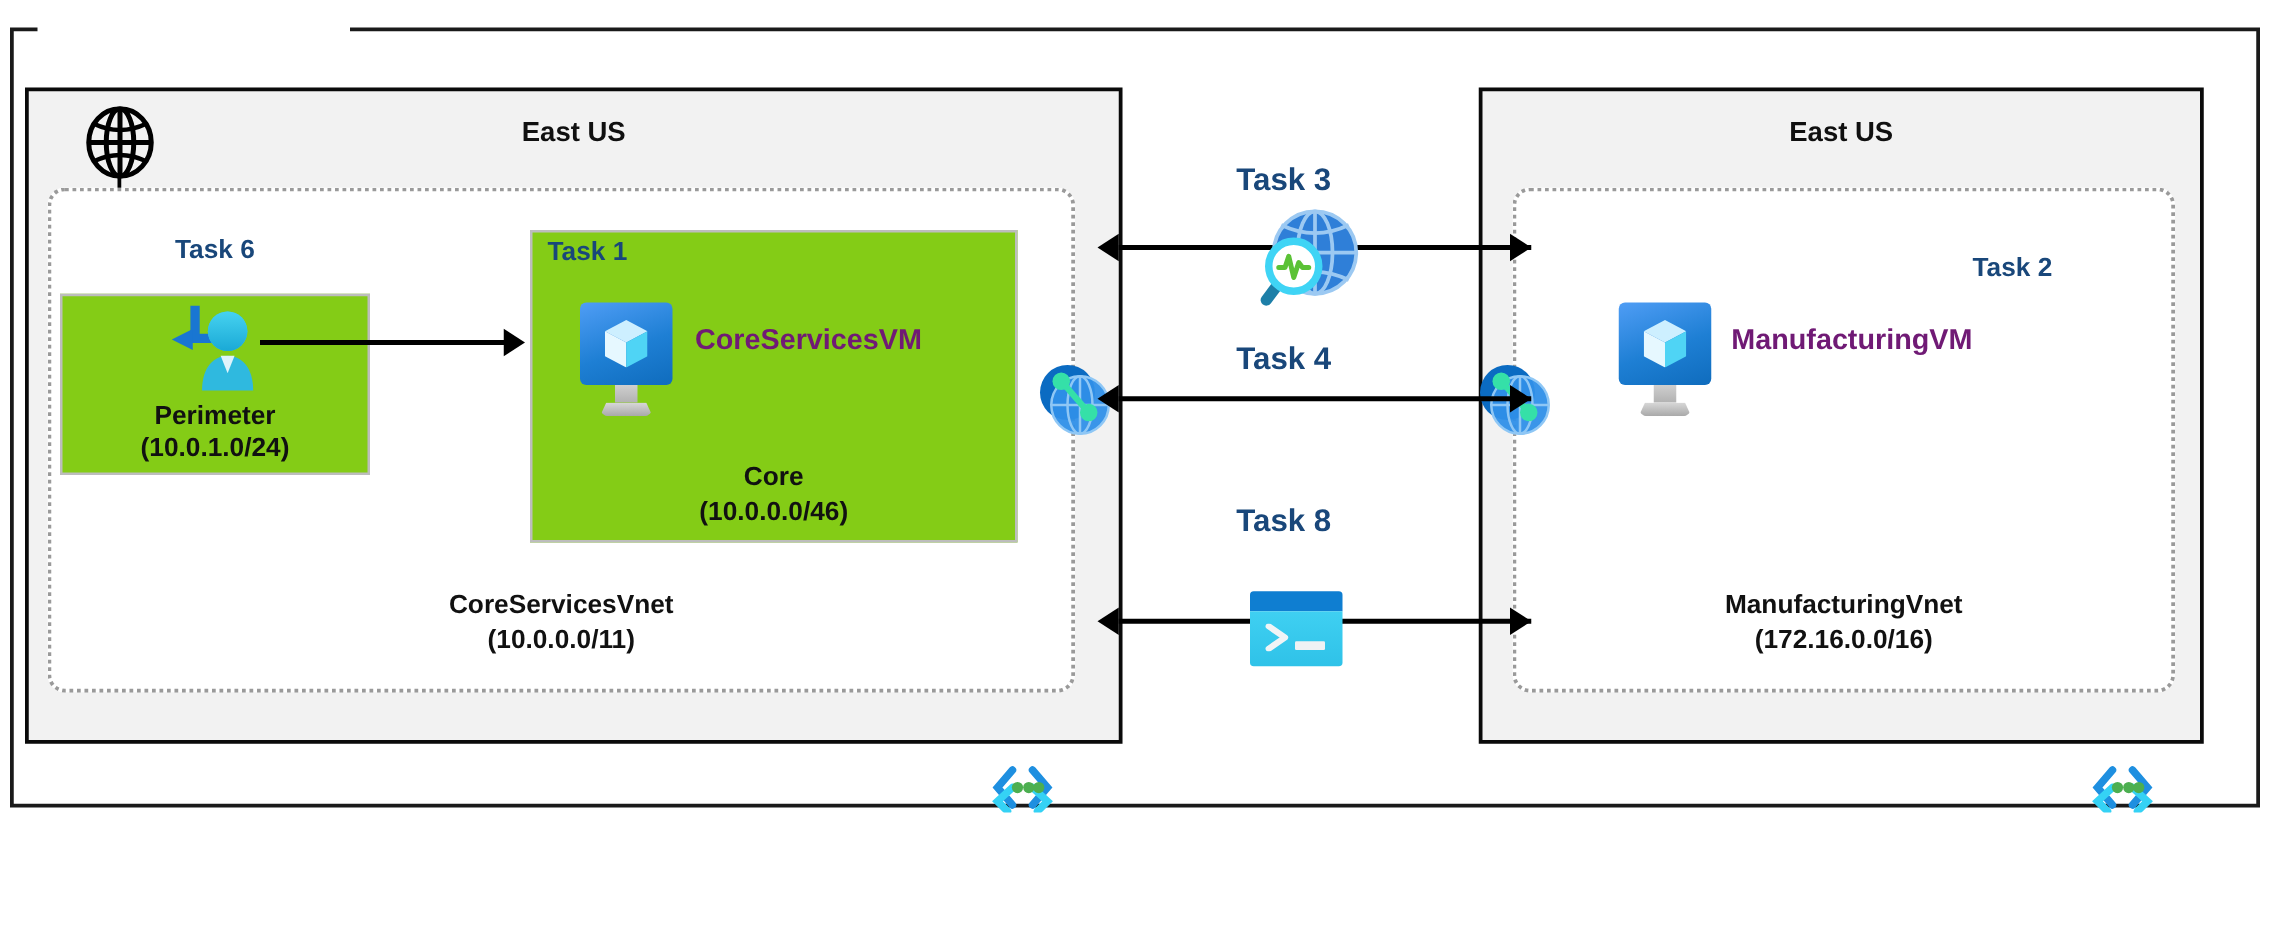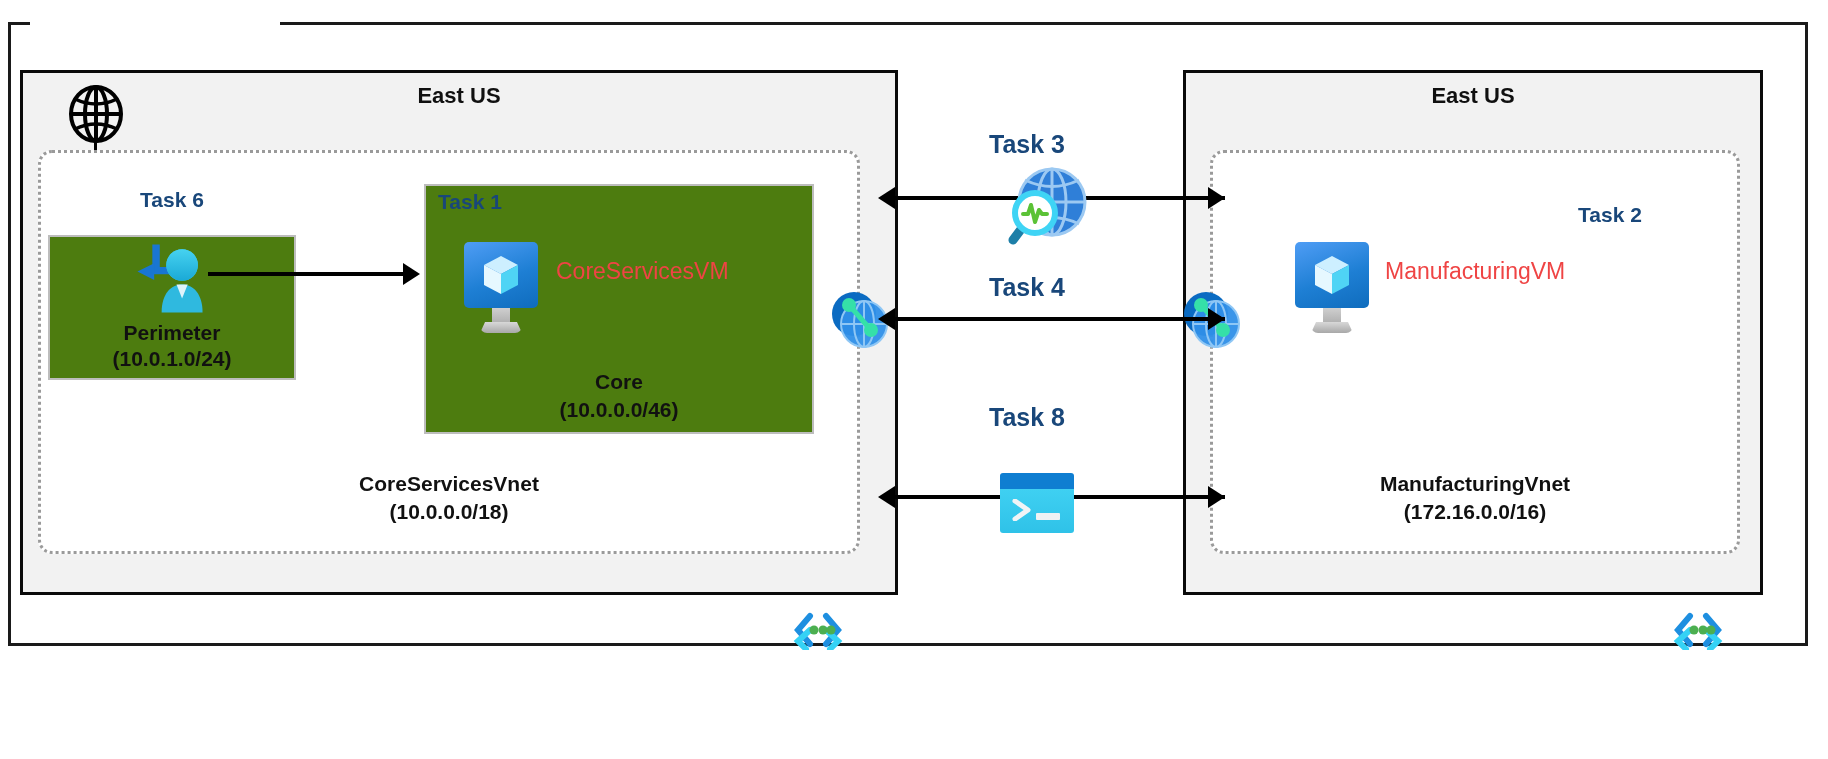--- a/index.html
+++ b/index.html
@@ -65,21 +65,21 @@
 
   
   .region {
     position: absolute;
     background: #f2f2f2;
     border: 3px solid #0a0a0a;
     box-sizing: border-box;
   }
   .region-title {
     position: absolute;
-    top: 10px;
+    top: 20px;
     left: 0;
     width: 100%;
     text-align: center;
     font-size: 22px;
     font-weight: bold;
     color: #101010;
   }
 
   
   .globe-black { position: absolute; }
@@ -100,21 +100,21 @@
     font-weight: bold;
     color: #111111;
     line-height: 1.28;
   }
   .subnet-icon { position: absolute; width: 52px; height: 40px; }
 
   
   .subnet {
     position: absolute;
     border: 2px solid #bdbdbd;
-    background: #4d7c0f;
+    background: #84cc16;
     box-sizing: border-box;
   }
   .task-label {
     position: absolute;
     font-size: 21px;
     font-weight: bold;
     color: #1b4f72;
     color: #19477a;
     white-space: nowrap;
   }
@@ -123,22 +123,22 @@
     left: 0; width: 100%;
     text-align: center;
     font-size: 21px;
     font-weight: bold;
     color: #111111;
     line-height: 1.3;
   }
   .vm-name {
     position: absolute;
     font-size: 23px;
-    font-weight: normal;
-    color: #ef4444;
+    font-weight: bold;
+    color: #701a75;
     white-space: nowrap;
   }
 
   
   .center-task {
     position: absolute;
     font-size: 25px;
     font-weight: bold;
     color: #19477a;
     white-space: nowrap;
@@ -226,21 +226,21 @@
     <line x1="28" y1="2" x2="28" y2="56" stroke="#000" stroke-width="4"></line>
     <path d="M7 14 Q28 24 49 14" fill="none" stroke="#000" stroke-width="3.5"></path>
     <path d="M7 44 Q28 34 49 44" fill="none" stroke="#000" stroke-width="3.5"></path>
   </svg>
 
   <div class="vline" style="left:94px; top:140px; height:168px;"></div>
   <div class="arrow-d" style="left:85px; top:305px;"></div>
 
   <div class="vnet" style="left:38px; top:150px; width:822px; height:404px;">
     <div class="vnet-label" style="top:318px;">CoreServicesVnet</div>
-    <div class="vnet-label" style="top:346px;">(10.0.0.0/18)</div>
+    <div class="vnet-label" style="top:346px;">(10.0.0.0/11)</div>
   </div>
 
   <svg class="subnet-icon" style="left:792px; top:610px;" width="52" height="40" viewBox="0 0 52 40">
     <path d="M18 6 L6 20 L18 34" fill="none" stroke="#1e8fe0" stroke-width="6" stroke-linecap="round"></path>
     <path d="M18 20 L6 31 L14 39" fill="none" stroke="#35d2f5" stroke-width="6" stroke-linecap="round"></path>
     <path d="M34 6 L46 20 L34 34" fill="none" stroke="#1e8fe0" stroke-width="6" stroke-linecap="round"></path>
     <path d="M34 20 L46 31 L38 39" fill="none" stroke="#35d2f5" stroke-width="6" stroke-linecap="round"></path>
     <circle cx="22" cy="20" r="4.5" fill="#4caf50"></circle>
     <circle cx="31" cy="20" r="4.5" fill="#4caf50"></circle>
     <circle cx="39" cy="20" r="4.5" fill="#4caf50"></circle>

